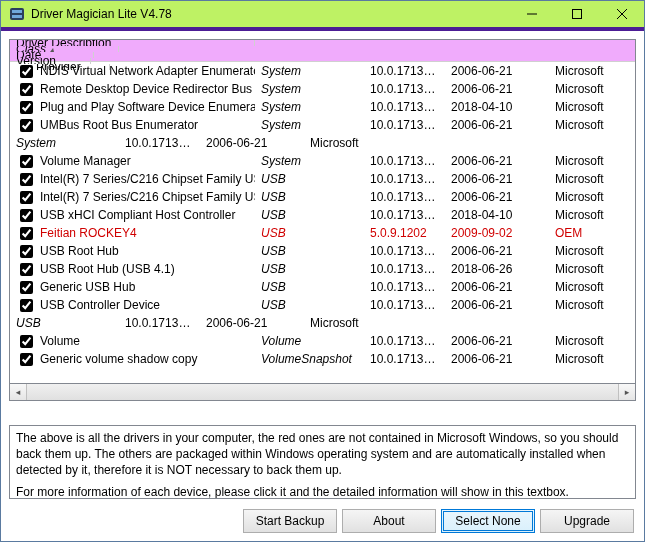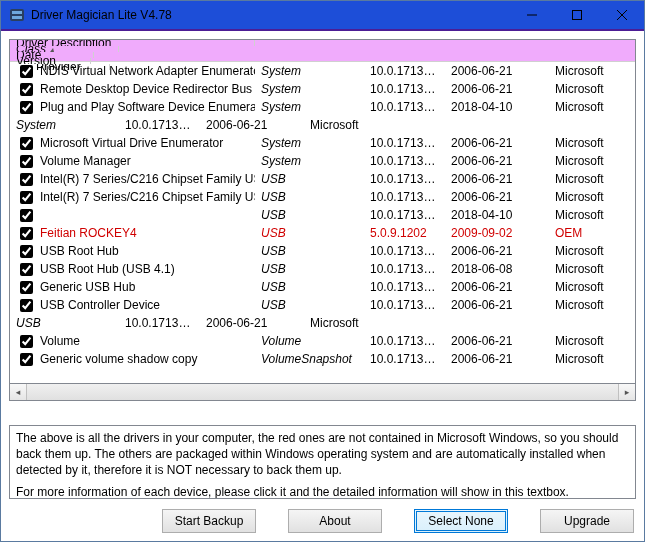--- a/index.html
+++ b/index.html
@@ -8,24 +8,24 @@
     font-family: "Segoe UI", Tahoma, sans-serif;
     font-size: 12px;
     background: #fff;
     width: 645px;
     height: 542px;
     overflow: hidden;
     border: 1px solid #5a7aa0;
   }
   .titlebar {
     height: 30px;
-    background: #1d4ed8;
-    display: flex;
-    align-items: center;
-    border-bottom: 2px solid #4c1d95;
+    background: #bef264;
+    display: flex;
+    align-items: center;
+    border-bottom: 4px solid #4c1d95;
   }
   .title-icon {
     width: 16px;
     height: 16px;
     margin: 0 6px 0 8px;
     display: flex;
     align-items: center;
     justify-content: center;
   }
   .title-text {
@@ -148,21 +148,21 @@
     color: #000;
     line-height: 1.35;
     overflow: hidden;
     background:#fff;
   }
 
   .buttons {
     margin-top: 10px;
     display: flex;
     justify-content: flex-end;
-    gap: 32px;
+    gap: 5px;
     padding-right: 2px;
   }
   .btn {
     width: 94px;
     height: 24px;
     background: linear-gradient(#f5f5f5,#e1e1e1);
     border: 1px solid #adadad;
     font-size: 12px;
     font-family: inherit;
     cursor: pointer;
@@ -258,30 +258,30 @@
           <div class="cell desc c-desc">
             <input type="checkbox" class="chk" checked="" style="">
             <span>Plug and Play Software Device Enumerator</span>
           </div>
           <div class="cell c-class">System</div>
           <div class="cell c-ver">10.0.17134.1</div>
           <div class="cell c-date">2018-04-10</div>
           <div class="cell c-prov">Microsoft</div>
         </div>
         <div class="row">
-          <div class="cell c-class">System</div>
-          <div class="cell c-ver">10.0.17134.1</div>
-          <div class="cell c-date">2006-06-21</div>
-          <div class="cell c-prov">Microsoft</div>
-        </div>
-        <div class="row">
-          <div class="cell desc c-desc">
-            <input type="checkbox" class="chk" checked="" style="">
-            <span>Microsoft Virtual Drive Enumerator</span>
-          </div>
+          <div class="cell desc c-desc">
+            <input type="checkbox" class="chk" checked="" style="">
+            <span>UMBus Root Bus Enumerator</span>
+          </div>
+          <div class="cell c-class">System</div>
+          <div class="cell c-ver">10.0.17134.1</div>
+          <div class="cell c-date">2006-06-21</div>
+          <div class="cell c-prov">Microsoft</div>
+        </div>
+        <div class="row">
           <div class="cell c-class">System</div>
           <div class="cell c-ver">10.0.17134.1</div>
           <div class="cell c-date">2006-06-21</div>
           <div class="cell c-prov">Microsoft</div>
         </div>
         <div class="row">
           <div class="cell desc c-desc">
             <input type="checkbox" class="chk" checked="" style="">
             <span>Volume Manager</span>
           </div>
@@ -306,20 +306,21 @@
             <span>Intel(R) 7 Series/C216 Chipset Family US...</span>
           </div>
           <div class="cell c-class">USB</div>
           <div class="cell c-ver">10.0.17134.1</div>
           <div class="cell c-date">2006-06-21</div>
           <div class="cell c-prov">Microsoft</div>
         </div>
         <div class="row">
           <div class="cell desc c-desc">
             <input type="checkbox" class="chk" checked="" style="">
+            <span>USB xHCI Compliant Host Controller</span>
           </div>
           <div class="cell c-class">USB</div>
           <div class="cell c-ver">10.0.17134.1</div>
           <div class="cell c-date">2018-04-10</div>
           <div class="cell c-prov">Microsoft</div>
         </div>
         <div class="row highlight">
           <div class="cell desc c-desc">
             <input type="checkbox" class="chk" checked="" style="">
             <span>Feitian ROCKEY4</span>
@@ -339,21 +340,21 @@
           <div class="cell c-date">2006-06-21</div>
           <div class="cell c-prov">Microsoft</div>
         </div>
         <div class="row">
           <div class="cell desc c-desc">
             <input type="checkbox" class="chk" checked="" style="">
             <span>USB Root Hub (USB 4.1)</span>
           </div>
           <div class="cell c-class">USB</div>
           <div class="cell c-ver">10.0.17134.1</div>
-          <div class="cell c-date">2018-06-08</div>
+          <div class="cell c-date">2018-06-26</div>
           <div class="cell c-prov">Microsoft</div>
         </div>
         <div class="row">
           <div class="cell desc c-desc">
             <input type="checkbox" class="chk" checked="" style="">
             <span>Generic USB Hub</span>
           </div>
           <div class="cell c-class">USB</div>
           <div class="cell c-ver">10.0.17134.1</div>
           <div class="cell c-date">2006-06-21</div>

